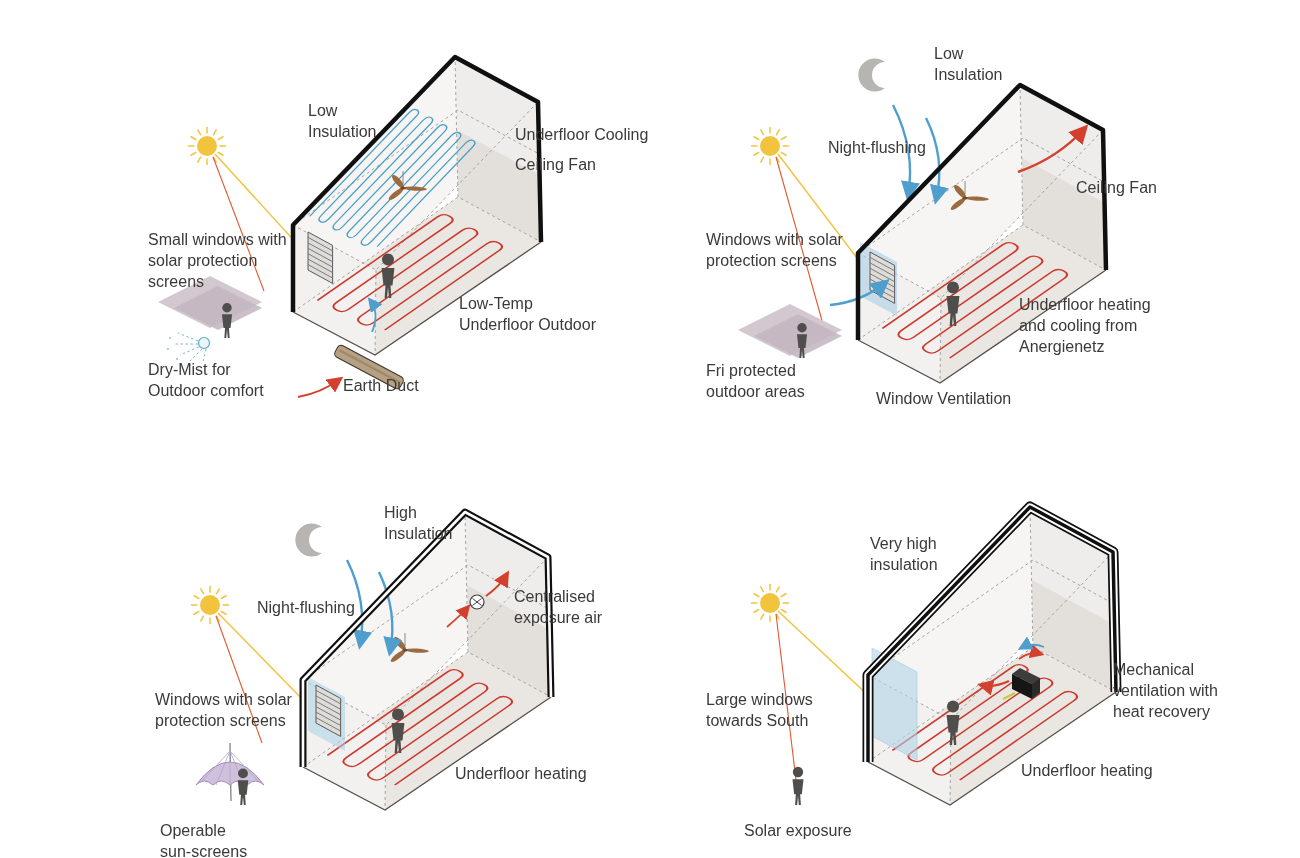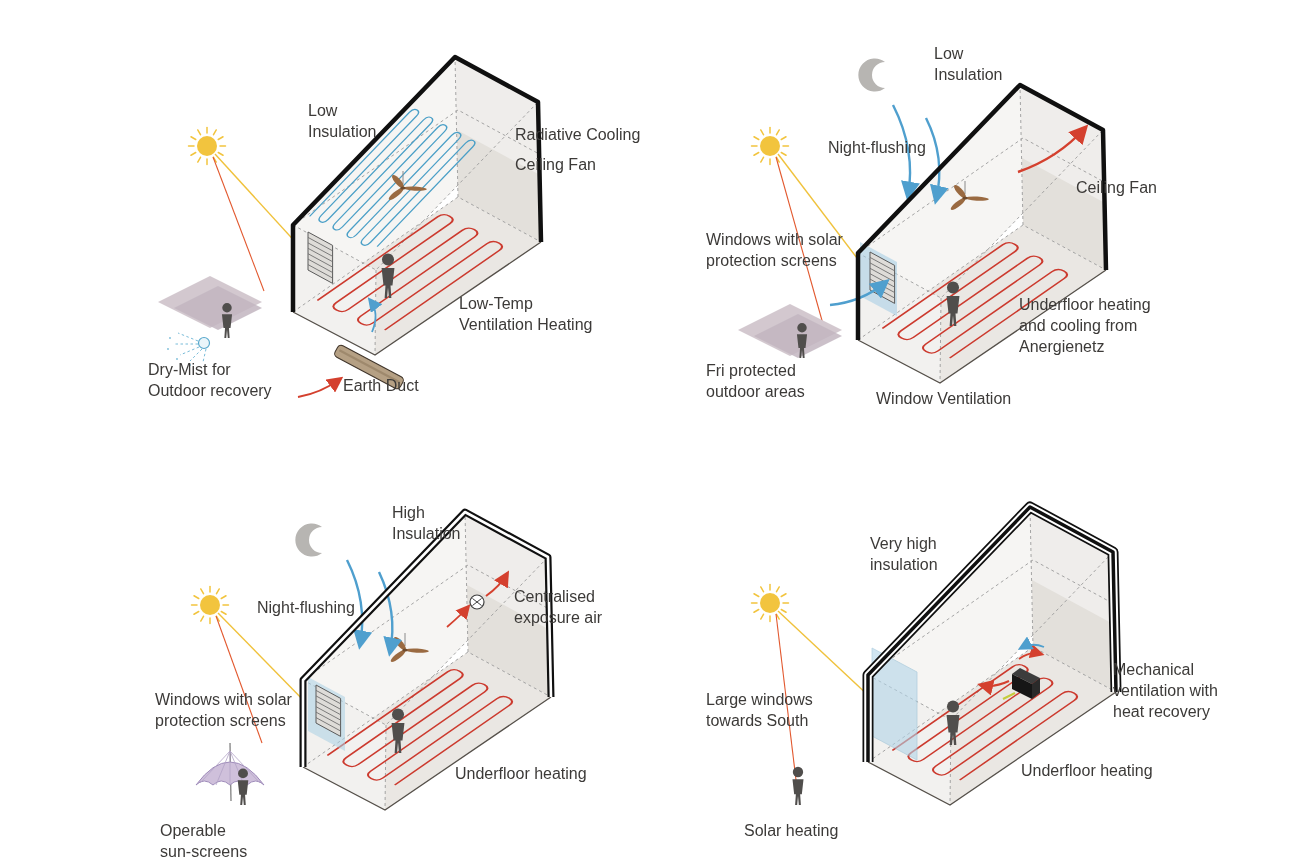--- a/index.html
+++ b/index.html
@@ -251,55 +251,58 @@
     <use href="#env-top" stroke="#101010" stroke-width="11" stroke-linejoin="round"></use>
     <use href="#env-top" stroke="#ffffff" stroke-width="7.5" stroke-linejoin="round"></use>
     <use href="#env-top" stroke="#101010" stroke-width="3.5" stroke-linejoin="round"></use>
 
     <use href="#person" transform="translate(223,355) scale(1.2)"></use>
   </g>
 </svg>
 
 <div class="lbl" style="left:308px;top:100px">Low
 Insulation</div>
-<div class="lbl" style="left:515px;top:124px">Radiative Cooling</div>
+<div class="lbl" style="left:515px;top:124px">Underfloor Cooling</div>
 <div class="lbl" style="left:515px;top:154px">Ceiling Fan</div>
+<div class="lbl" style="left:148px;top:229px">Small windows with
+solar protection
+screens</div>
 <div class="lbl" style="left:459px;top:293px">Low-Temp
-Ventilation Heating</div>
+Underfloor Outdoor</div>
 <div class="lbl" style="left:148px;top:359px">Dry-Mist for
-Outdoor recovery</div>
+Outdoor comfort</div>
 <div class="lbl" style="left:343px;top:375px">Earth Duct</div>
 
 <div class="lbl" style="left:934px;top:43px">Low
 Insulation</div>
 <div class="lbl" style="left:828px;top:137px">Night-flushing</div>
 <div class="lbl" style="left:1076px;top:177px">Ceiling Fan</div>
 <div class="lbl" style="left:706px;top:229px">Windows with solar
 protection screens</div>
 <div class="lbl" style="left:1019px;top:294px">Underfloor heating
 and cooling from
 Anergienetz</div>
 <div class="lbl" style="left:706px;top:360px">Fri protected
 outdoor areas</div>
 <div class="lbl" style="left:876px;top:388px">Window Ventilation</div>
 
-<div class="lbl" style="left:392px;top:502px">High
+<div class="lbl" style="left:384px;top:502px">High
 Insulation</div>
 <div class="lbl" style="left:257px;top:597px">Night-flushing</div>
 <div class="lbl" style="left:514px;top:586px">Centralised
 exposure air</div>
 <div class="lbl" style="left:155px;top:689px">Windows with solar
 protection screens</div>
 <div class="lbl" style="left:455px;top:763px">Underfloor heating</div>
 <div class="lbl" style="left:160px;top:820px">Operable
 sun-screens</div>
 
 <div class="lbl" style="left:870px;top:533px">Very high
 insulation</div>
 <div class="lbl" style="left:706px;top:689px">Large windows
 towards South</div>
 <div class="lbl" style="left:1113px;top:659px">Mechanical
 ventilation with
 heat recovery</div>
 <div class="lbl" style="left:1021px;top:760px">Underfloor heating</div>
-<div class="lbl" style="left:744px;top:820px">Solar heating</div>
+<div class="lbl" style="left:744px;top:820px">Solar exposure</div>
 
 </div>
 
 </body></html>

